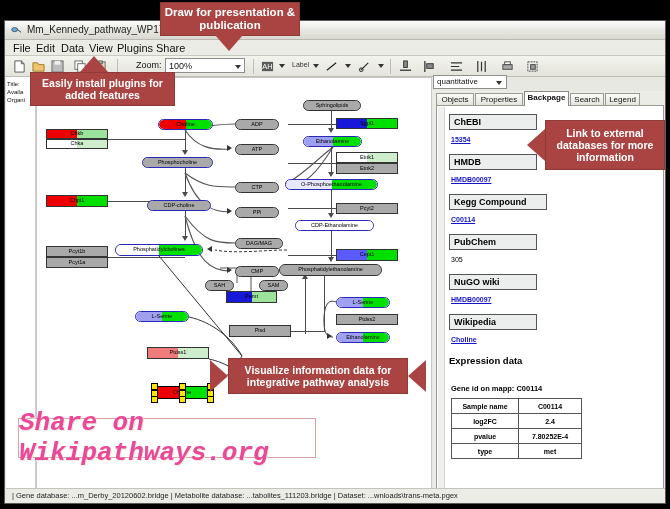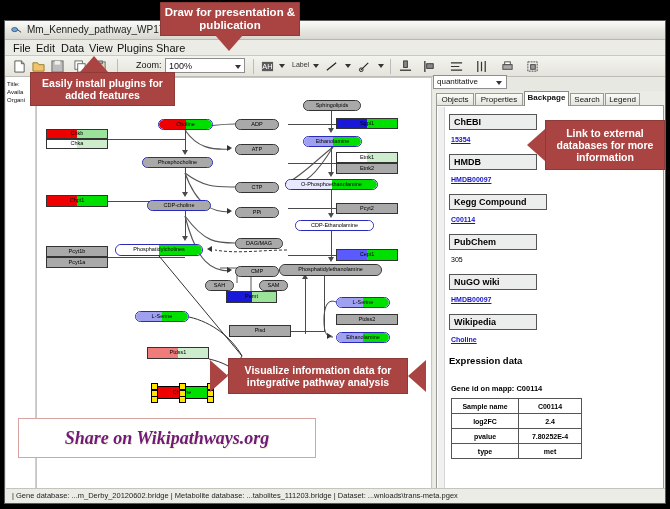--- a/index.html
+++ b/index.html
@@ -108,22 +108,22 @@
   .tri-d{position:absolute;width:0;height:0;z-index:60;
      border-left:14px solid transparent;border-right:14px solid transparent;border-top:16px solid #a94442;}
   .tri-u{position:absolute;width:0;height:0;z-index:60;
      border-left:14px solid transparent;border-right:14px solid transparent;border-bottom:16px solid #a94442;}
   .tri-l{position:absolute;width:0;height:0;z-index:60;
      border-top:16px solid transparent;border-bottom:16px solid transparent;border-right:18px solid #a94442;}
   .tri-r{position:absolute;width:0;height:0;z-index:60;
      border-top:16px solid transparent;border-bottom:16px solid transparent;border-left:18px solid #a94442;}
   .share{position:absolute;left:18px;top:418px;width:296px;height:38px;background:#fff;
      border:1px solid #d8a3a1;z-index:60;display:flex;align-items:center;justify-content:center;}
-  .share span{font-size:18px;font-weight:bold;font-style:italic;color:#701a75;
-     font-family:Liberation Serif, serif;text-shadow:1px 1px 0 #eed;}
+  .share span{font-size:26px;font-weight:bold;font-style:italic;color:#ec4899;
+     font-family:Liberation Mono, monospace;text-shadow:1px 1px 0 #eed;}
 </style>
 </head>
 <body>
 
 <div id="root">
 
   <div class="win">
 
     <div class="titlebar">
       <svg class="ic" viewBox="0 0 12 12">

